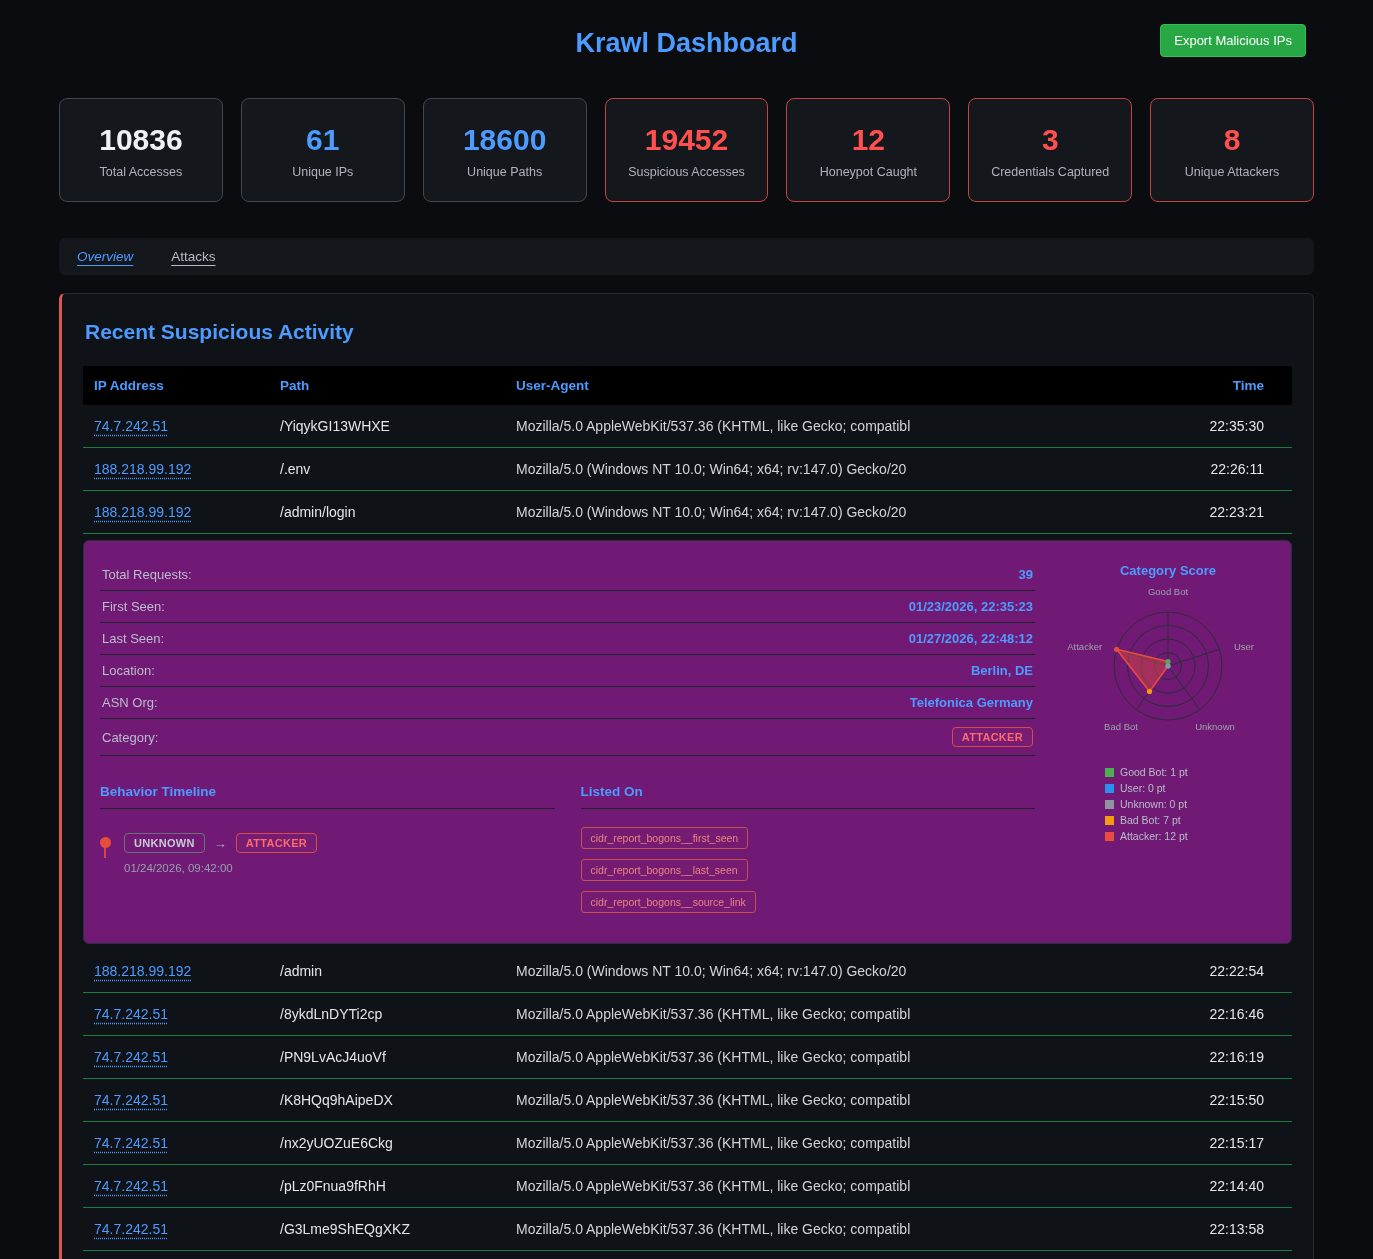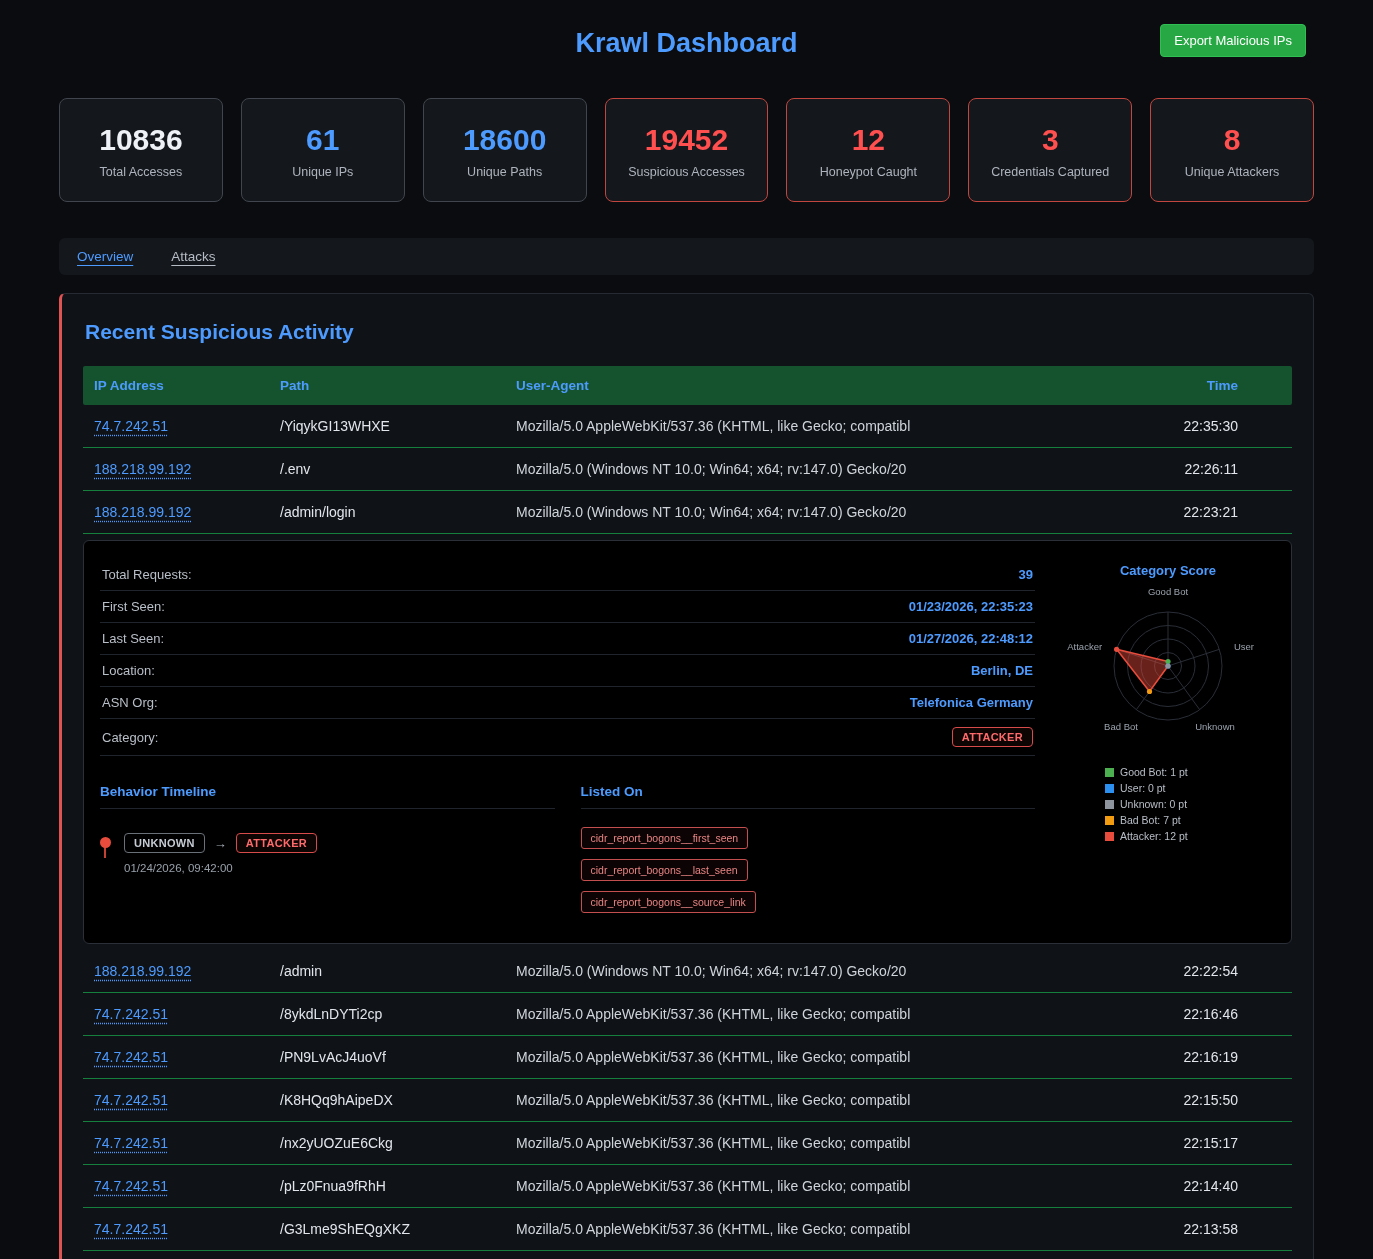--- a/index.html
+++ b/index.html
@@ -40,49 +40,49 @@
   
   .tabs {
     margin-top: 36px; background: #14171c; border-radius: 6px;
     padding: 11px 18px; display: flex; gap: 38px;
   }
   .tab {
     font-size: 13.5px; color: #b6bcc5; text-decoration: underline;
     text-underline-offset: 4px; cursor: pointer; background: none; border: none;
     font-family: inherit; padding: 0;
   }
-  .tab.active { color: var(--accent-blue, #4d9bff); }
+  .tab.active { color: var(--accent-blue, #4d9bff); font-style: italic; }
 
   
   .panel {
     margin-top: 18px; background: #0f1217;
     border: 1px solid #262b33; border-left: 3px solid #e05353;
     border-radius: 6px; padding: 26px 21px 16px;
   }
   .panel h2 { color: var(--accent-blue, #3d8bfd); font-size: 21px; margin: 0 0 22px 2px; }
 
   
   .thead, .trow { display: grid; grid-template-columns: 186px 236px 1fr 170px; align-items: center; }
   .thead {
-    background: #14532d; color: var(--accent-blue, #4d9bff);
+    background: #000000; color: var(--accent-blue, #4d9bff);
     font-weight: 700; font-size: 13.5px; padding: 12px 0; border-radius: 2px;
   }
   .thead > div, .td { padding-left: 11px; }
-  .th-time, .td.time { text-align: right; padding-right: 54px; }
+  .th-time, .td.time { text-align: right; padding-right: 28px; }
   .trow { border-bottom: 1px solid #15803d; font-size: 14px; color: #e2e6ec; padding: 13px 0; cursor: pointer; }
   .td.ua { color: #cfd4db; }
   a.ip {
     color: var(--accent-blue, #4d9bff); cursor: pointer;
     text-decoration: underline dotted; text-underline-offset: 4px;
   }
 
   
   .detail {
     display: flex; gap: 26px; border: 1px solid #2a2f38; border-radius: 6px;
-    margin: 6px 0; padding: 18px 16px 30px; background: #000000;
+    margin: 6px 0; padding: 18px 16px 30px; background: #701a75;
   }
   .detail-left { flex: 1; }
   .frow {
     display: flex; justify-content: space-between; align-items: center;
     padding: 8px 2px; border-bottom: 1px solid #20242c; font-size: 13px; min-height: 26px;
   }
   .frow .k { color: #b9bfc8; }
   .frow .v { color: var(--accent-blue, #4d9bff); font-weight: 600; }
   .badge {
     display: inline-block; border: 1px solid; border-radius: 4px;

